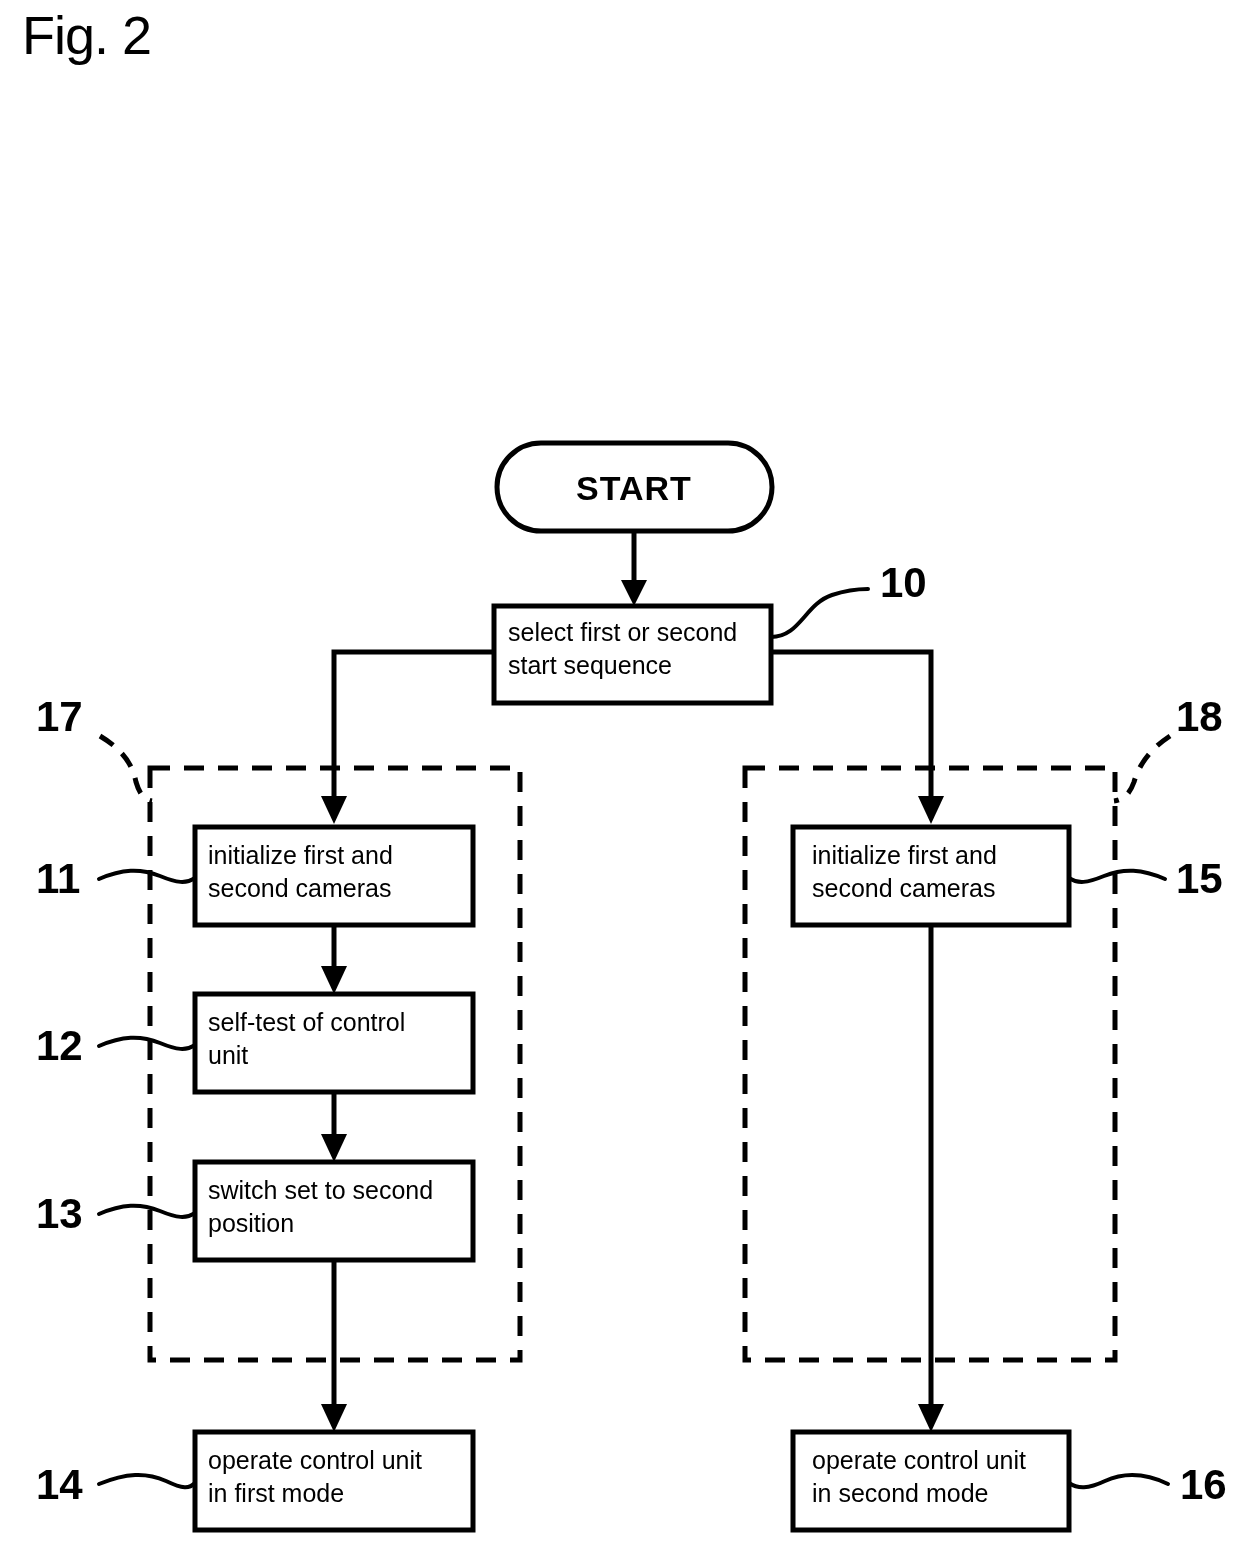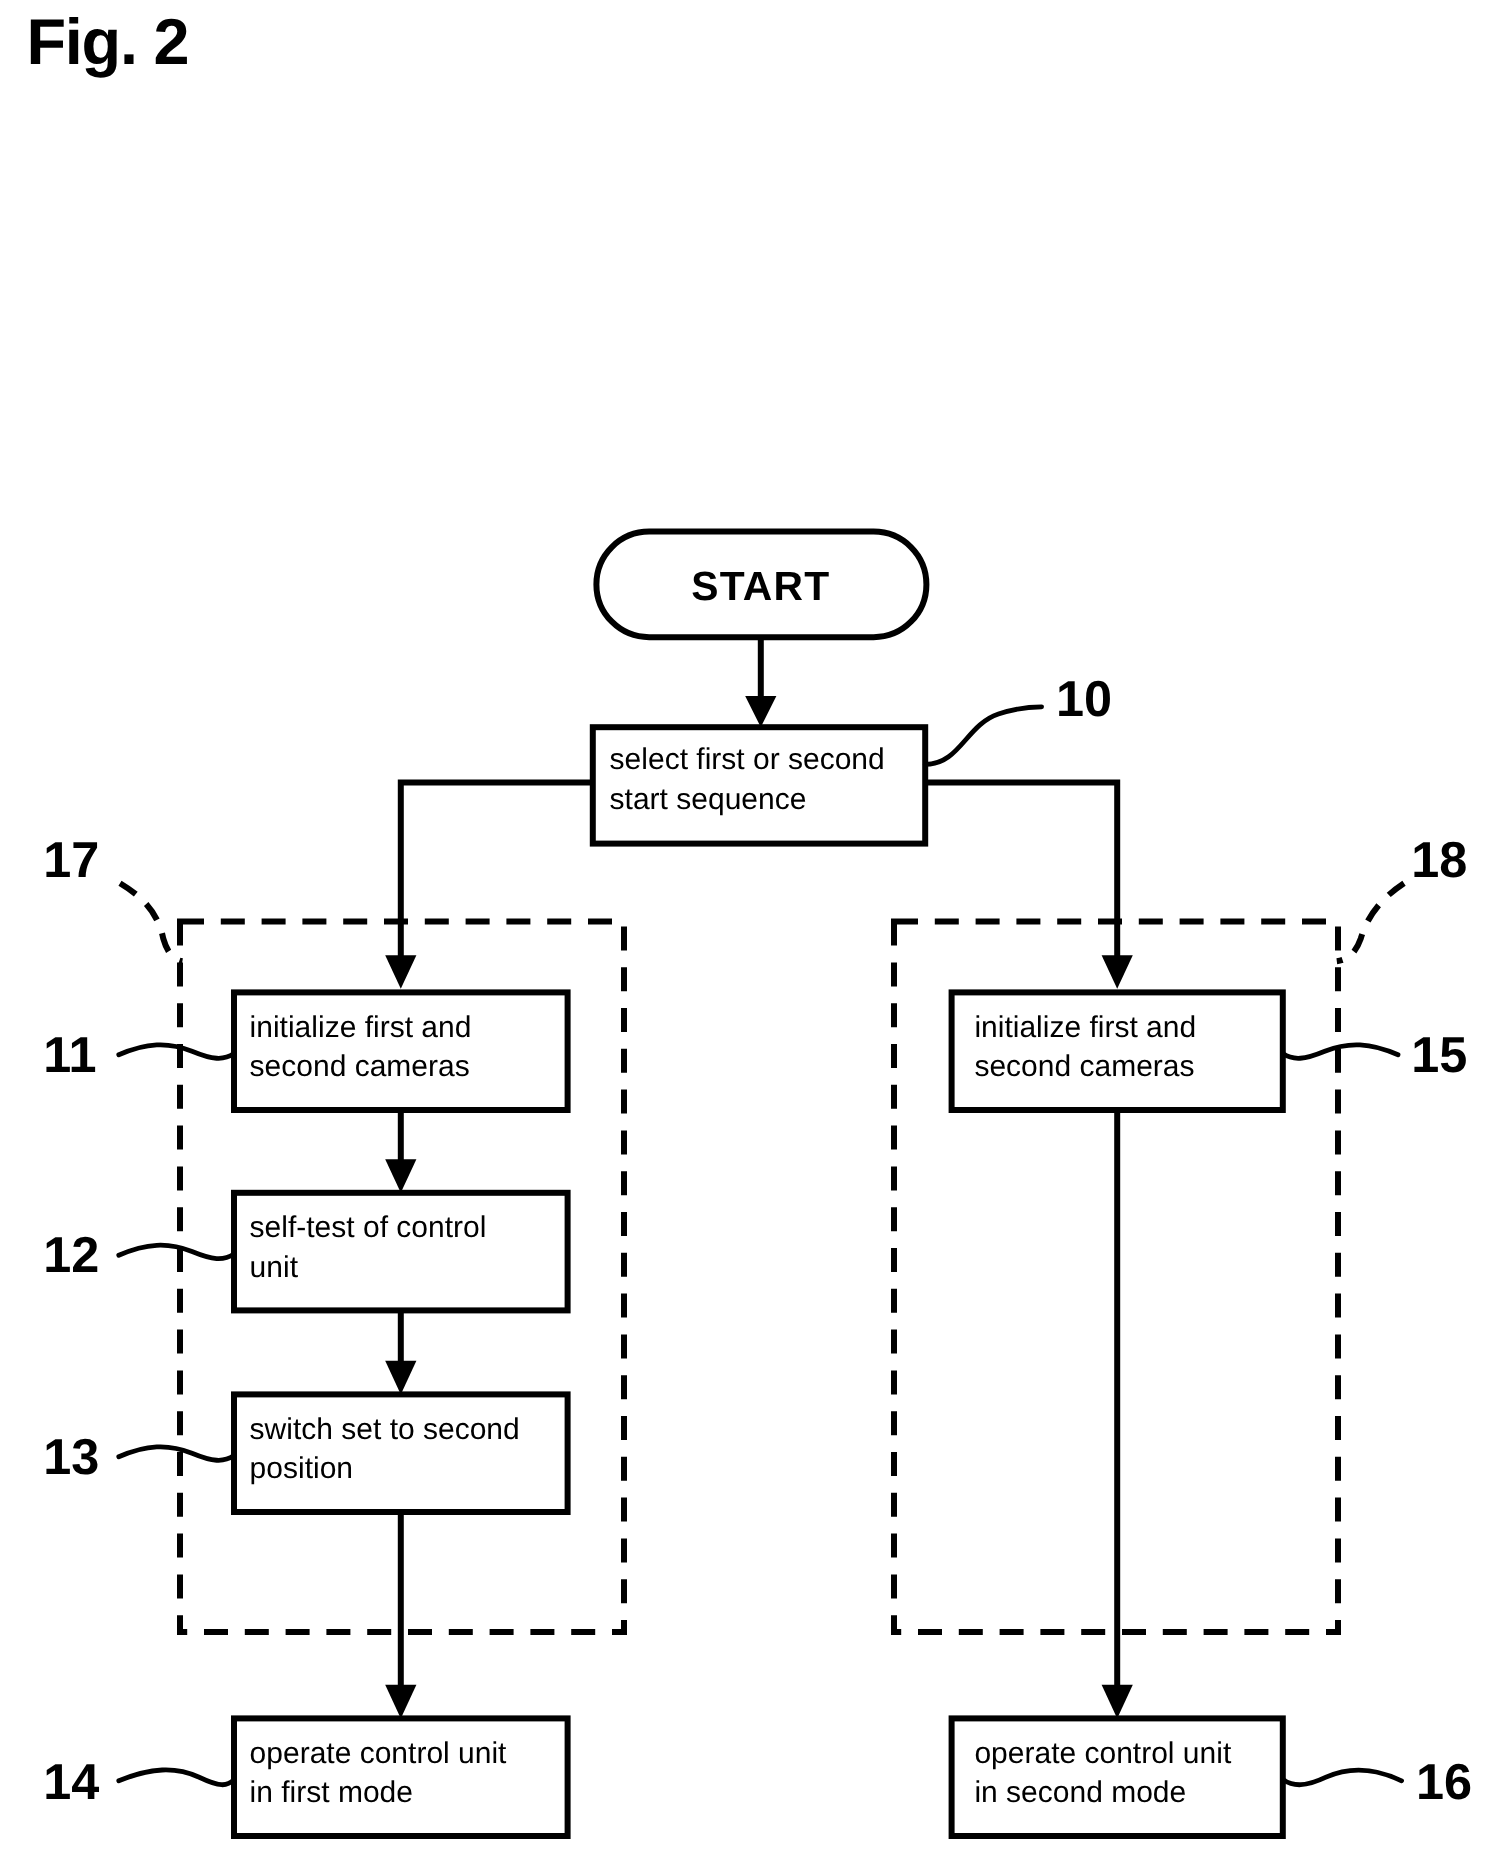--- a/index.html
+++ b/index.html
@@ -20,21 +20,21 @@
     left: 0;
     top: 0;
     width: 1240px;
     height: 1545px;
   }
   .fig-label {
     position: absolute;
     left: 22px;
     top: 8px;
     font-family: "Liberation Sans", sans-serif;
-    font-weight: bold;
+    font-weight: normal;
     font-size: 54px;
     letter-spacing: -1px;
     line-height: 1;
     color: #000000;
     white-space: pre;
   }
   svg.diagram {
     position: absolute;
     left: 0;
     top: 0;

